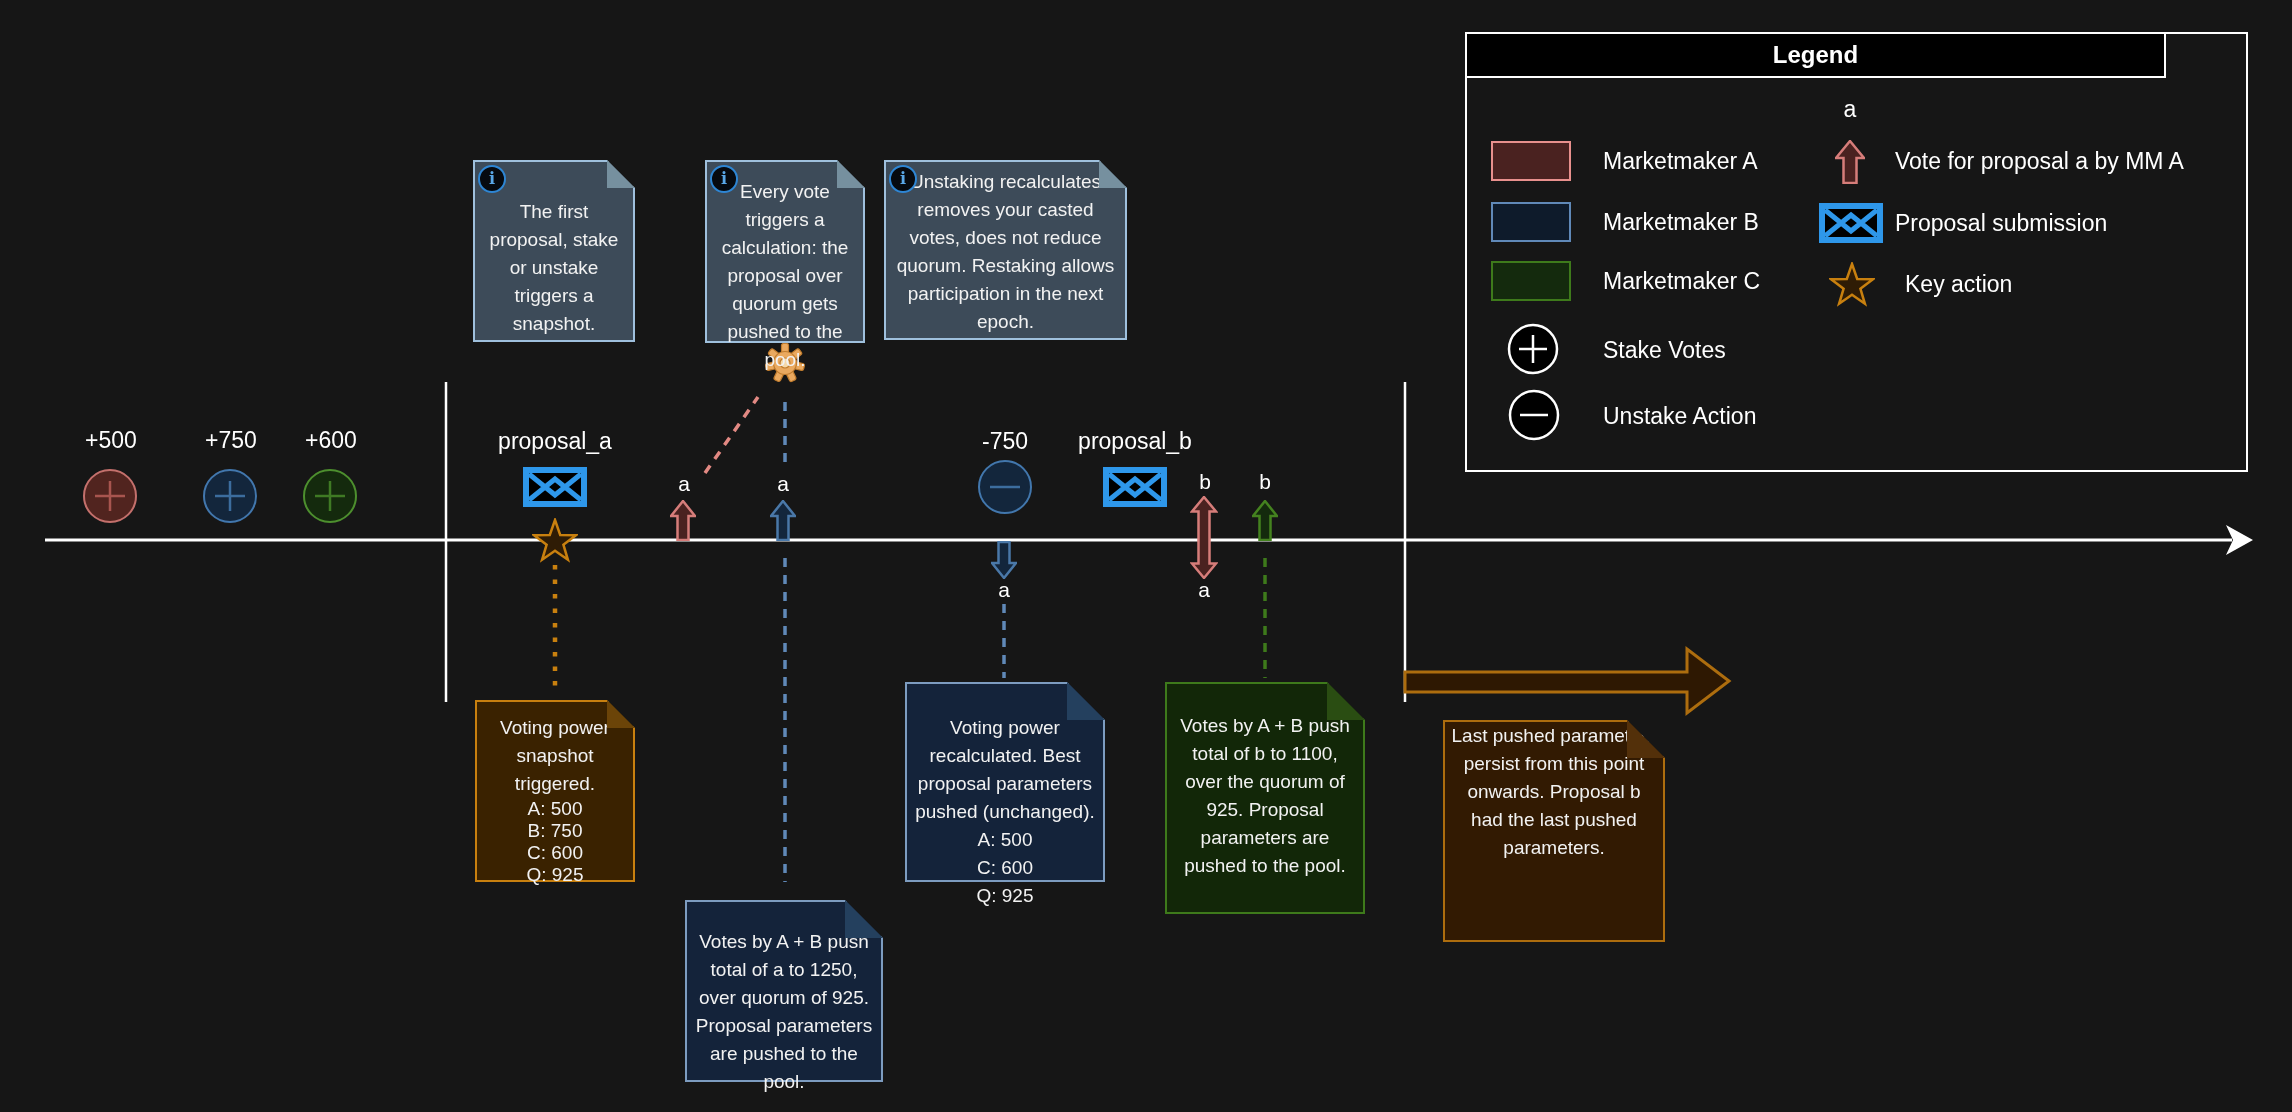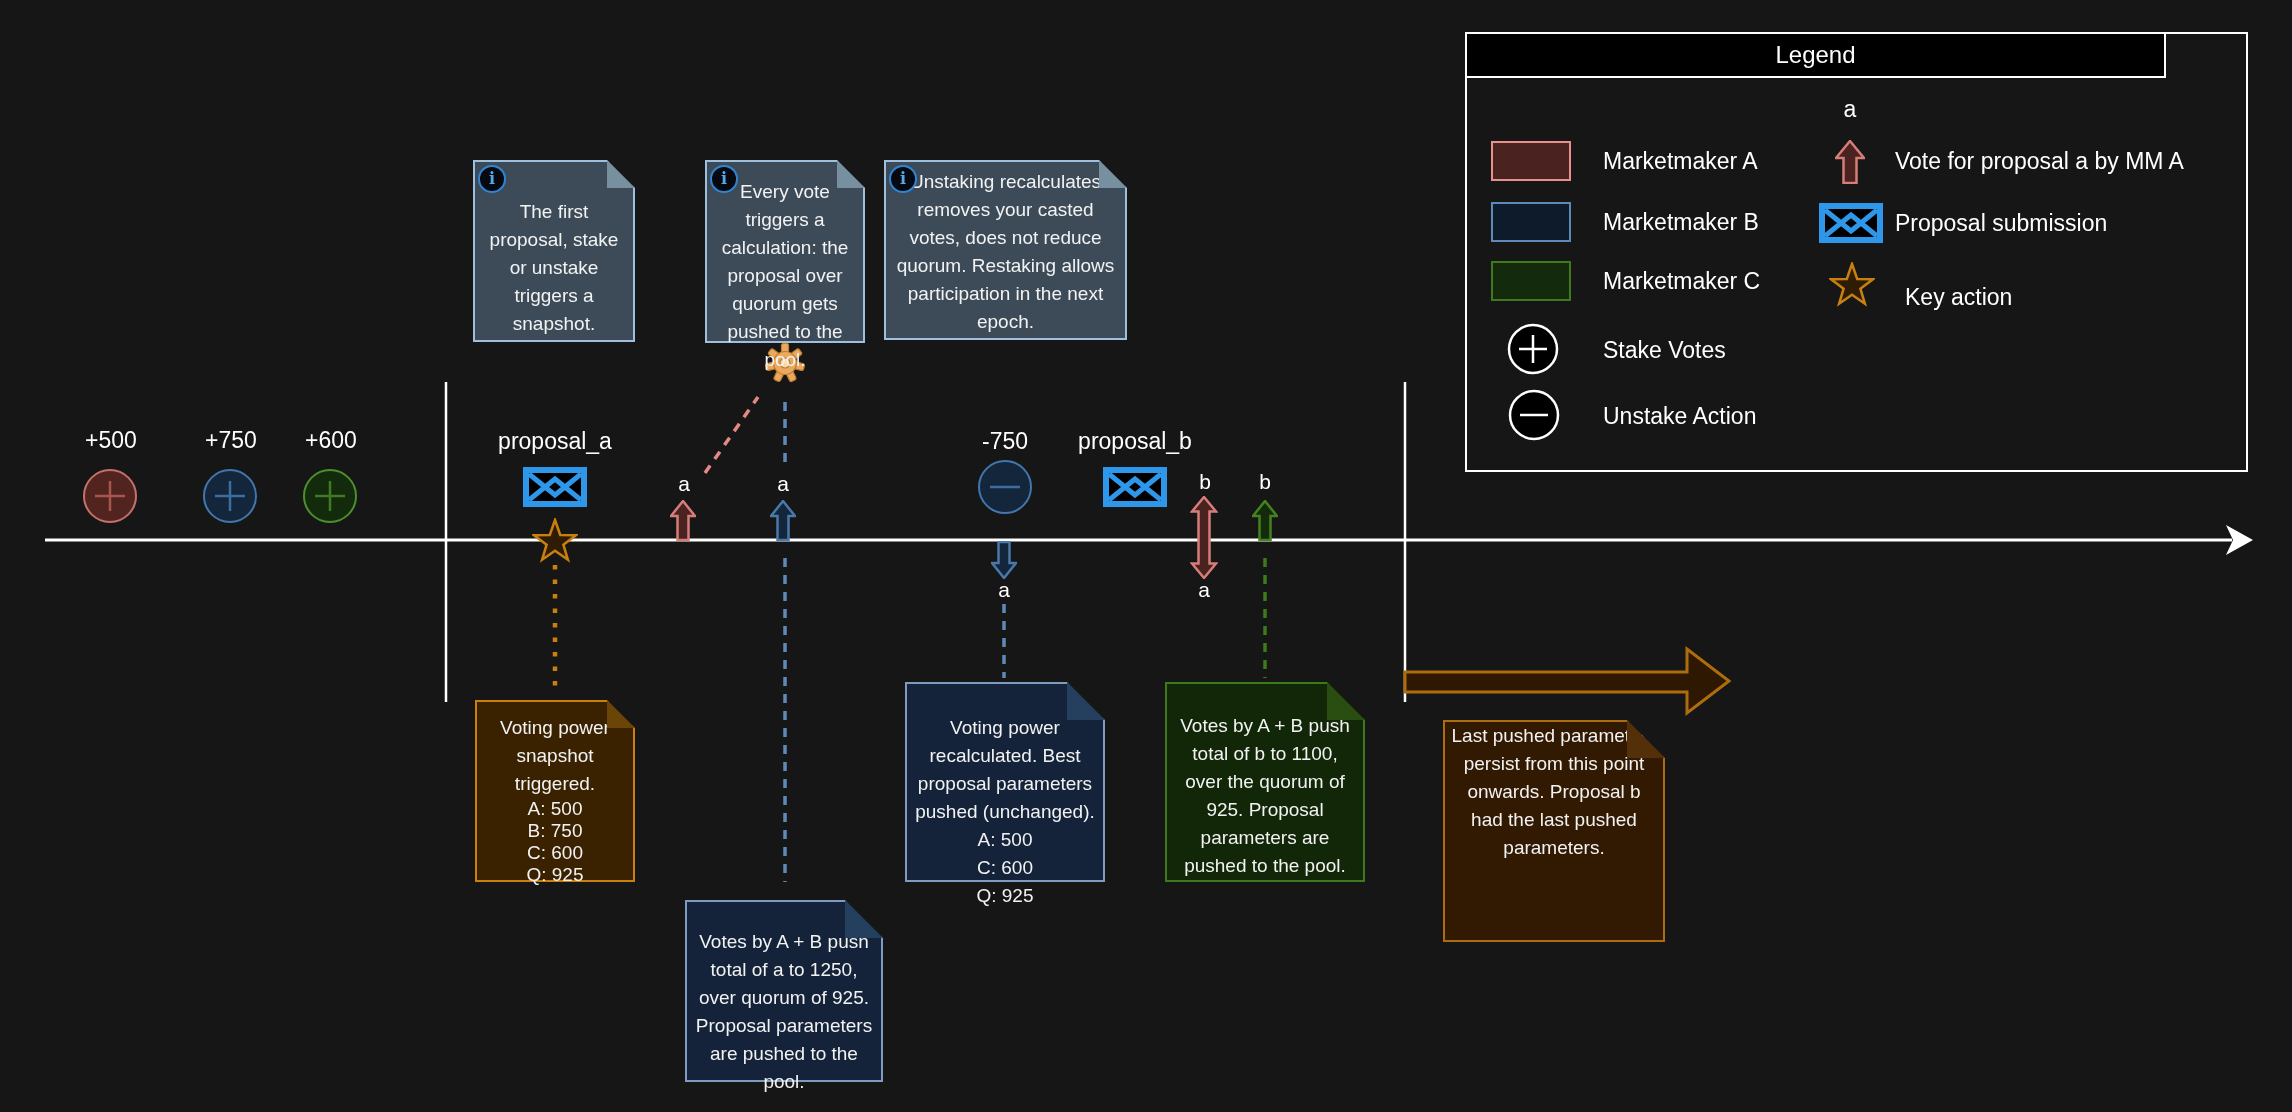--- a/index.html
+++ b/index.html
@@ -23,21 +23,21 @@
   .note .vals-tight{line-height:22px;}
 
   .info-icon{position:absolute;width:24px;height:24px;border-radius:50%;background:#060a10;
         border:2px solid #2e86d4;color:#59a7e8;font-size:16px;font-weight:bold;line-height:24px;
         text-align:center;font-family:"DejaVu Serif",serif;}
 
   
   .legend{position:absolute;left:1465px;top:32px;width:783px;height:440px;border:2px solid #ffffff;box-sizing:border-box;}
   .legend-header{position:absolute;left:-2px;top:-2px;width:701px;height:46px;background:#000;
         border:2px solid #ffffff;box-sizing:border-box;text-align:center;line-height:42px;
-        font-size:24px;font-weight:normal;color:#fff;}
+        font-size:24px;font-weight:bold;color:#fff;}
   .legend .row-label{position:absolute;font-size:23px;color:#fff;line-height:40px;white-space:nowrap;}
   .swatch{position:absolute;width:80px;height:40px;box-sizing:border-box;border:2px solid var(--bc);background:var(--fill);}
 </style>
 </head>
 <body>
 
 <div class="stage">
 
   <svg class="abs" style="left:0;top:0" width="2292" height="1112" viewBox="0 0 2292 1112">
 
@@ -169,21 +169,21 @@
 
   <div class="note note-lg" style="left:905px;top:682px;width:200px;height:200px;--fill:#14233a;--bc:#7d9cc0;--fold:#24405e;padding-top:30px">
     <div class="txt">Voting power recalculated. Best proposal parameters pushed (unchanged).</div>
     <div class="vals">
       <div>A: 500</div>
       <div>C: 600</div>
       <div>Q: 925</div>
     </div>
   </div>
 
-  <div class="note note-lg" style="left:1165px;top:682px;width:200px;height:200px;--fill:#122708;--bc:#3e7a1b;--fold:#2a4d12;padding-top:28px">
+  <div class="note note-lg" style="left:1165px;top:682px;width:200px;height:232px;--fill:#122708;--bc:#3e7a1b;--fold:#2a4d12;padding-top:28px">
     <div class="txt">Votes by A + B push total of b to 1100, over the quorum of 925. Proposal parameters are pushed to the pool.</div>
   </div>
 
   <div class="note note-lg" style="left:1443px;top:720px;width:222px;height:222px;--fill:#321a02;--bc:#ad6d0e;--fold:#53300a;">
     <div class="txt">Last pushed parameters persist from this point onwards. Proposal b had the last pushed parameters.</div>
   </div>
 
   <div class="legend">
     <div class="legend-header">
       <span>Legend</span>
@@ -219,16 +219,16 @@
 
     <svg class="abs" style="left:352px;top:169px" width="64" height="40">
       <rect x="3" y="3" width="58" height="34" fill="#000" stroke="#2e97ea" stroke-width="6"></rect>
       <path d="M6,7 L32,28 L58,7 M6,33 L32,12 L58,33" fill="none" stroke="#2e97ea" stroke-width="5"></path>
     </svg>
     <div class="row-label" style="left:428px;top:169px">Proposal submission</div>
 
     <svg class="abs" style="left:362px;top:228px" width="46" height="46">
       <polygon points="23,2 28.2,16.9 43.9,17.2 31.4,26.7 35.9,41.8 23,32.8 10.1,41.8 14.6,26.7 2.1,17.2 17.8,16.9" fill="#2f1c05" stroke="#c8800f" stroke-width="2.5"></polygon>
     </svg>
-    <div class="row-label" style="left:438px;top:243px">Key action</div>
+    <div class="row-label" style="left:438px;top:230px">Key action</div>
   </div>
 
 </div>
 
 </body></html>

